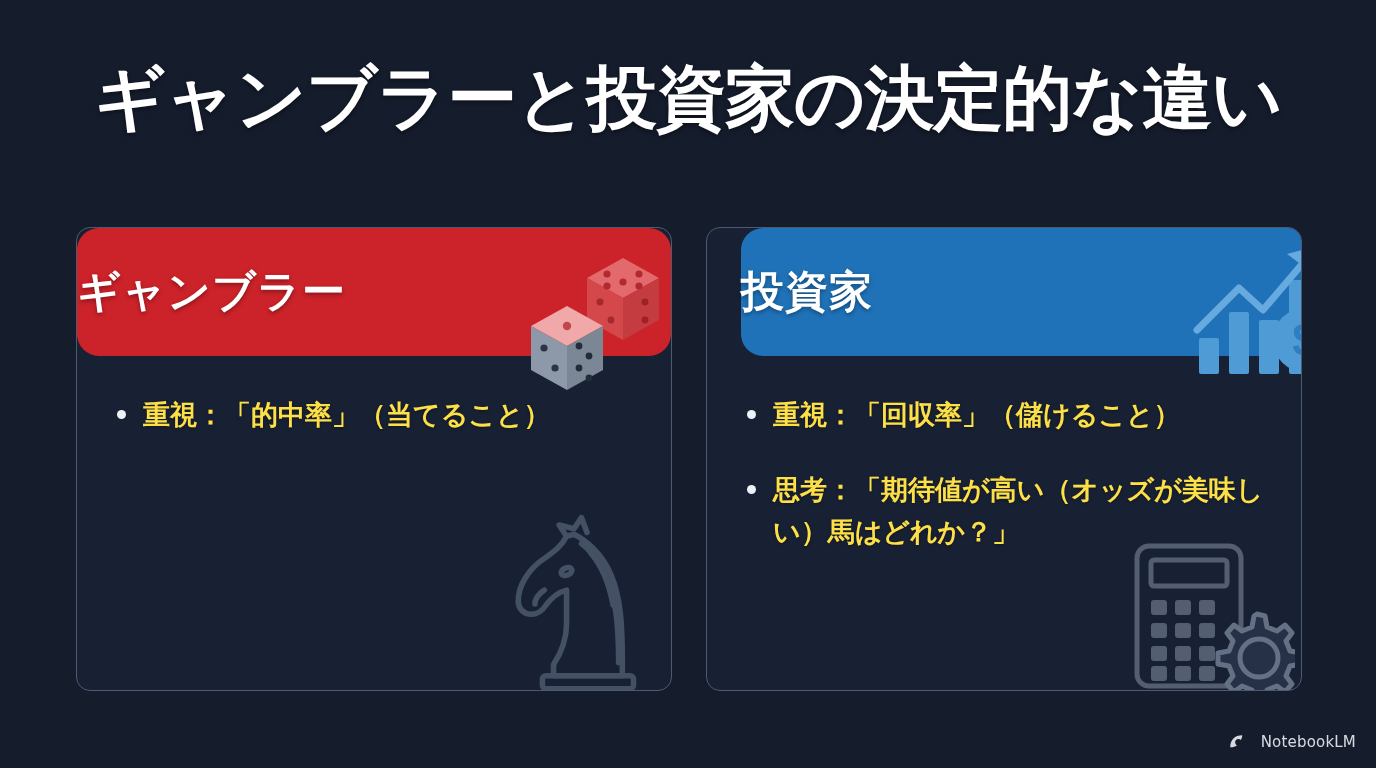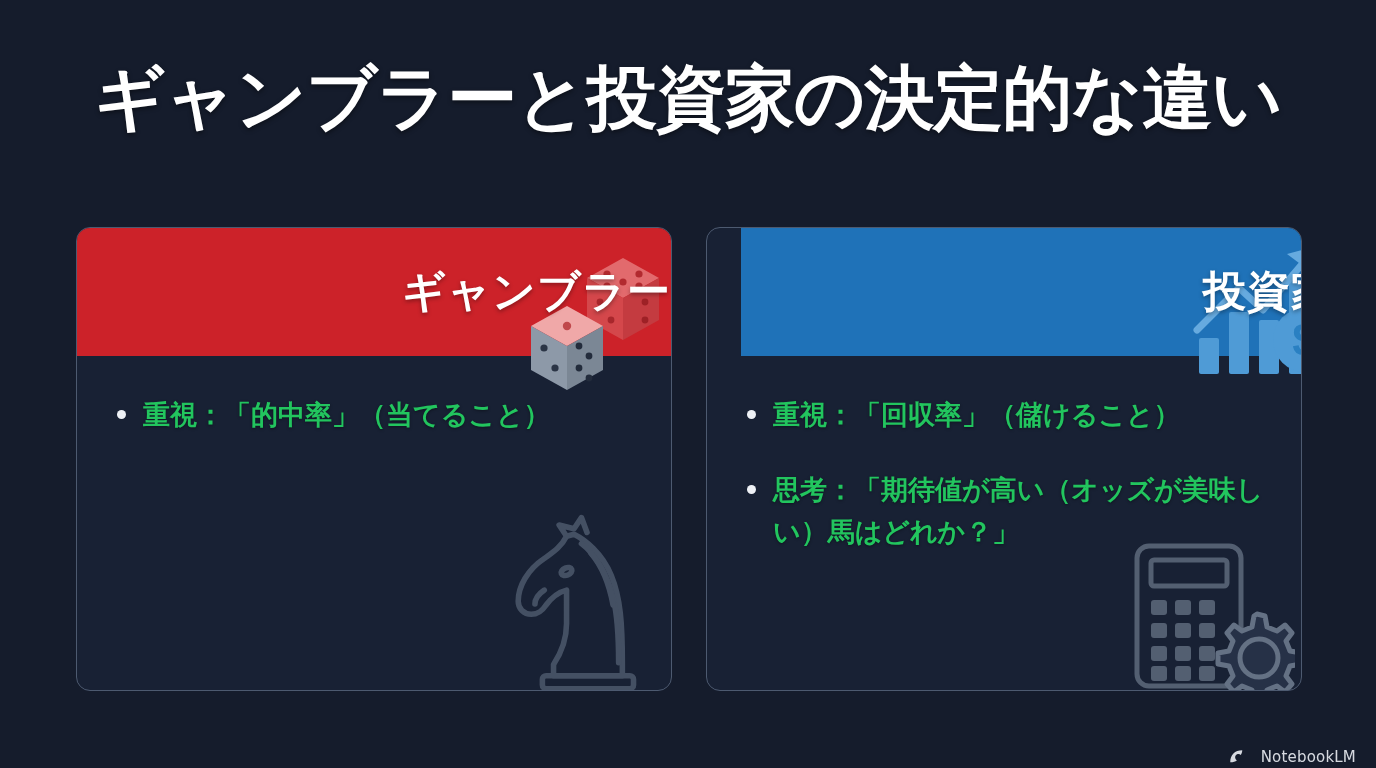--- a/index.html
+++ b/index.html
@@ -52,22 +52,23 @@
   }
   .card-left  { left: 76px; }
   .card-right { left: 706px; }
 
   .card-header {
     position: relative;
     height: 128px;
     width: 100%;
     display: flex;
     align-items: center;
-    justify-content: flex-end;
+    justify-content: flex-start;
     overflow: visible;
+    border-radius: 22px;
   }
   .card-left .card-header  { background: #cc2229; }
   .card-right .card-header { background: #1f72b8; margin-left: 34px; }
 
   .card-header-title {
     position: relative;
     z-index: 3;
     font-size: 43px;
     font-weight: 700;
     color: #ffffff;
@@ -108,21 +109,21 @@
     position: relative;
     z-index: 3;
   }
   .bullet-item {
     position: relative;
     padding-left: 32px;
     margin-bottom: 33px;
     font-size: 27px;
     line-height: 1.55;
     font-weight: 600;
-    color: #22c55e;
+    color: #fde047;
     text-shadow: 0 1px 3px rgba(0,0,0,0.4);
   }
   .bullet-item::before {
     content: "";
     position: absolute;
     left: 6px;
     top: 16px;
     width: 9px;
     height: 9px;
     border-radius: 50%;
@@ -146,21 +147,21 @@
     right: 6px;
     bottom: -6px;
     width: 172px;
     height: 160px;
   }
 
   
   .watermark {
     position: absolute;
     right: 20px;
-    bottom: 2px;
+    bottom: 17px;
     display: flex;
     align-items: center;
     gap: 15px;
     opacity: 0.92;
   }
   .watermark-label {
     font-size: 15px;
     font-weight: 500;
     color: #e7eaf0;
     letter-spacing: 0.2px;

